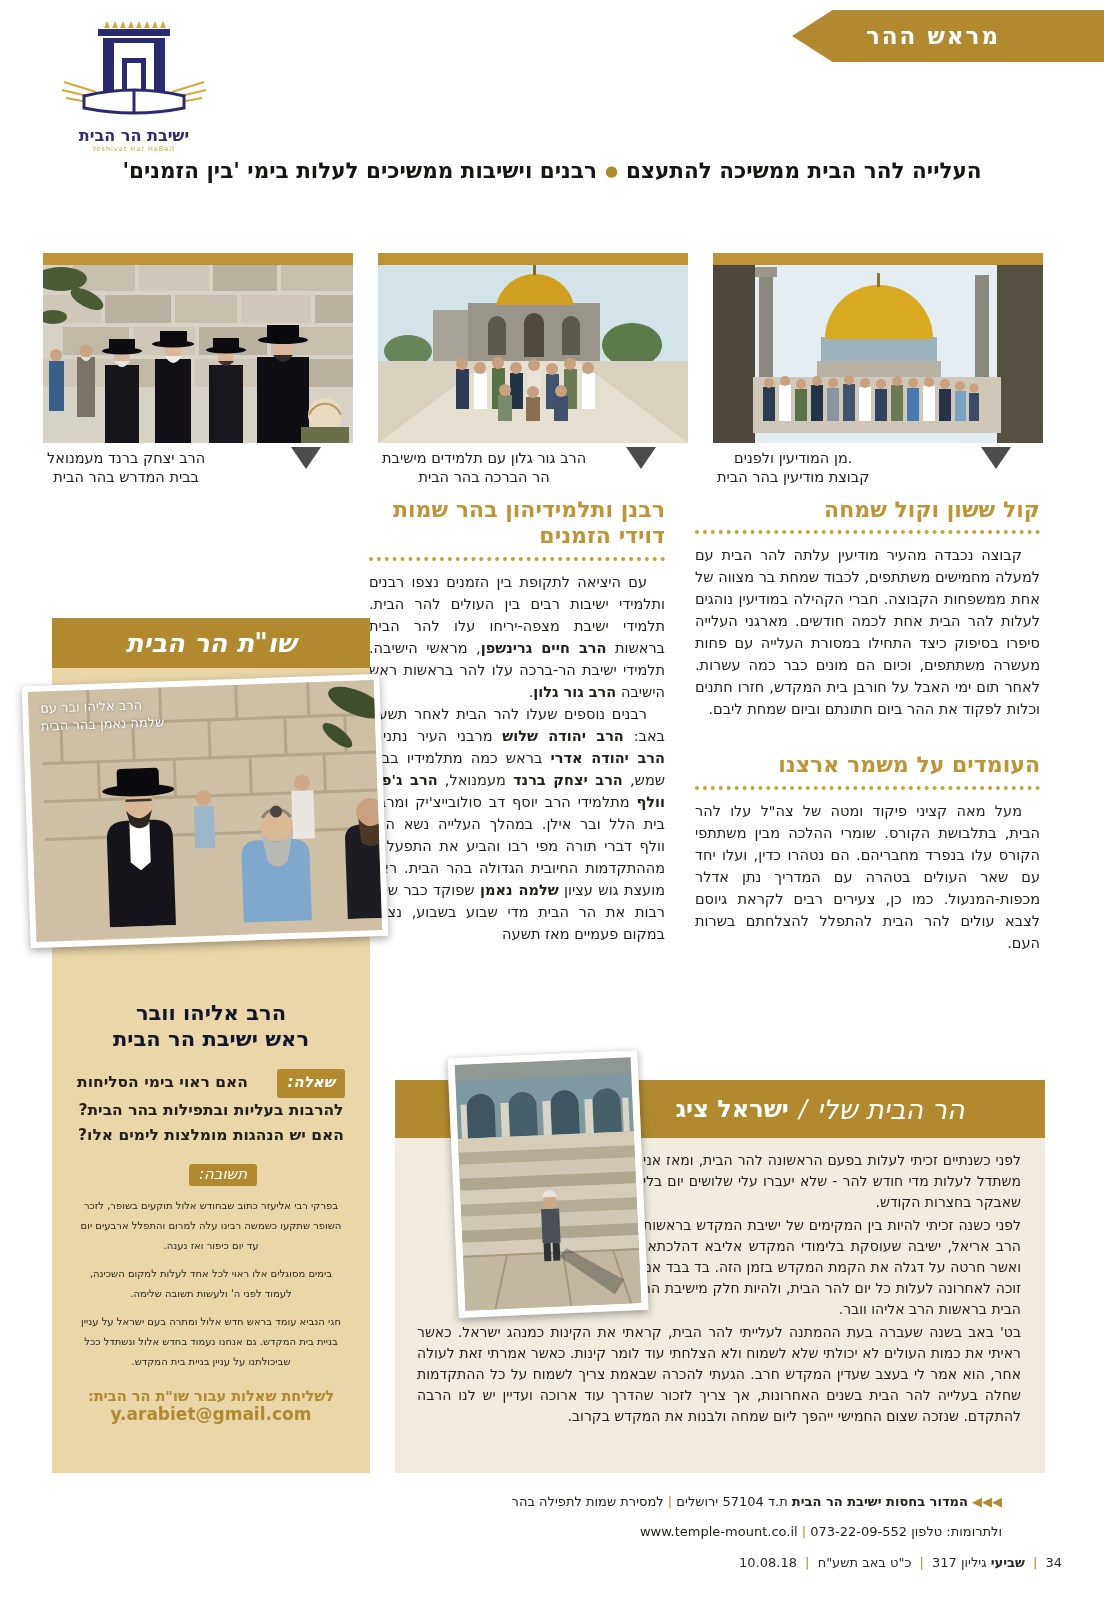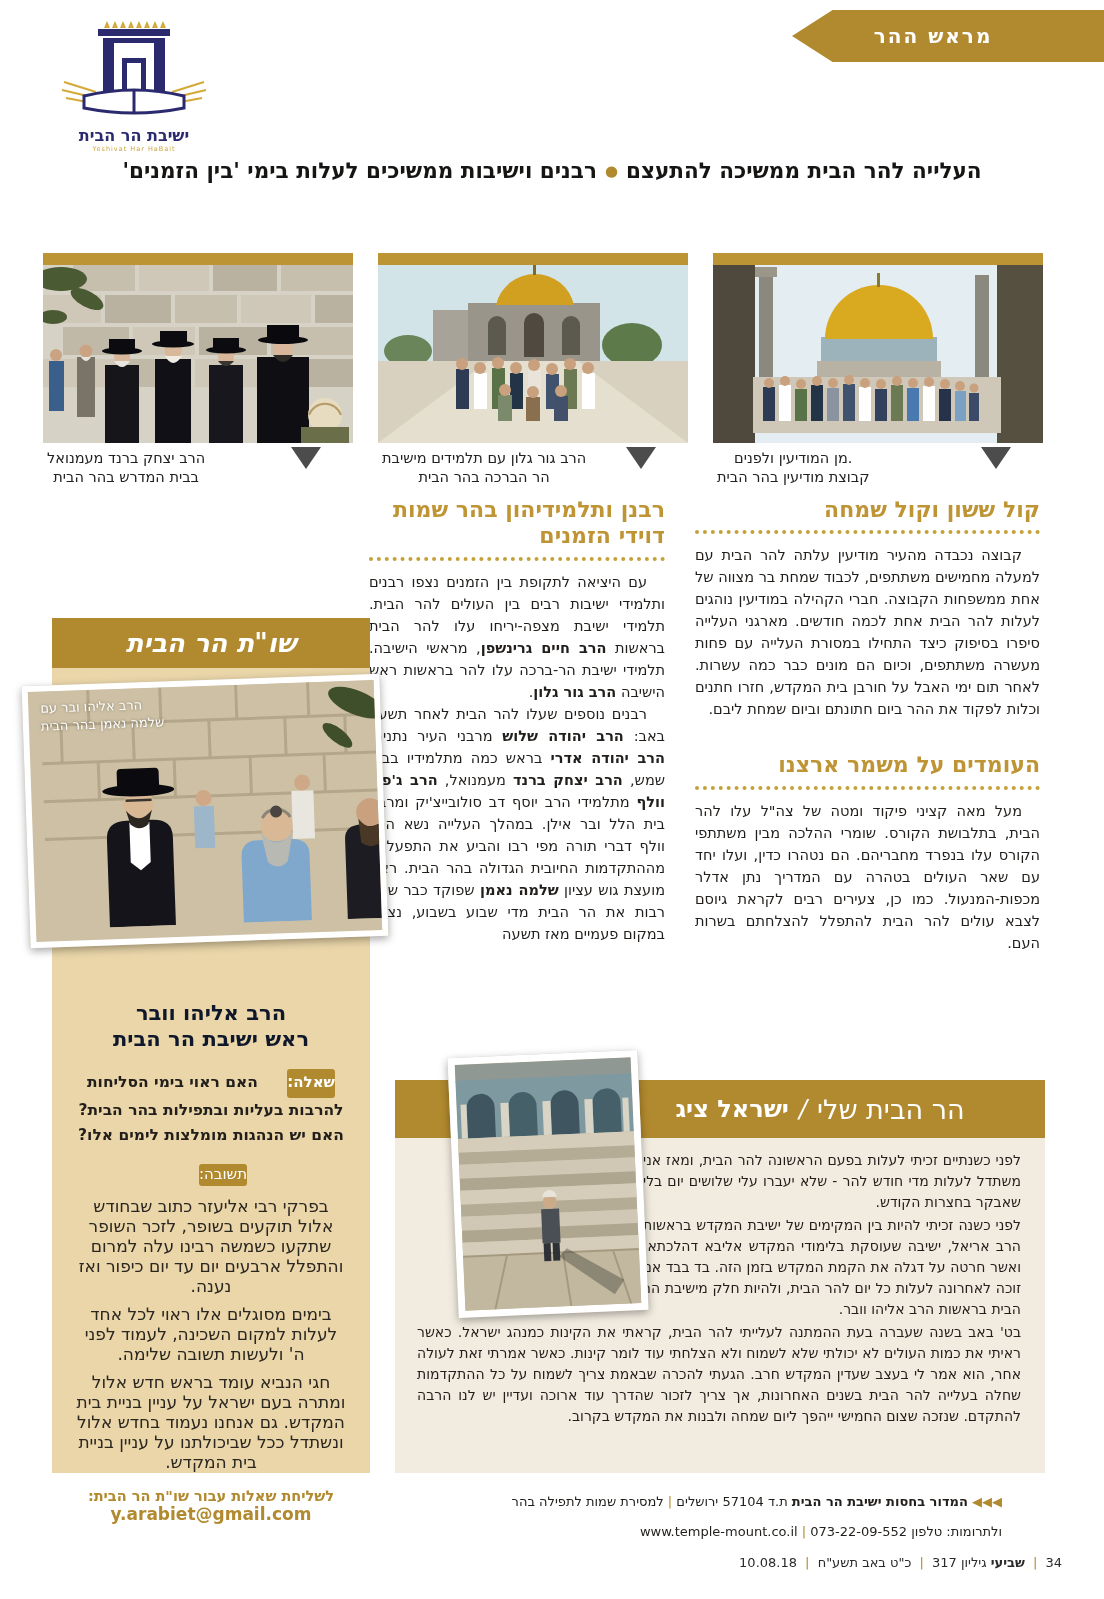--- a/index.html
+++ b/index.html
@@ -5,21 +5,21 @@
   html,body{margin:0;padding:0;background:#ffffff;}
   .page{position:relative;width:1104px;height:1599px;background:#fff;overflow:hidden;
         font-family:"DejaVu Sans",sans-serif;direction:rtl;color:#211e1b;}
   .b{font-weight:bold;}
   .g{color:#b1892e;}
 
   
   .tag{position:absolute;top:10px;right:0;width:312px;height:52px;background:#b1892e;
        clip-path:polygon(0 50%,13% 0,100% 0,100% 100%,13% 100%);
        display:flex;align-items:center;justify-content:center;padding-right:30px;box-sizing:border-box;}
-  .tag span{color:#fff;font-weight:bold;font-size:20px;letter-spacing:2px;}
+  .tag span{color:#fff;font-weight:bold;font-size:23px;letter-spacing:2px;}
   .logo{position:absolute;top:20px;right:auto;left:56px;width:156px;text-align:center;direction:ltr;}
   .logo-title{color:#2b2a6e;font-weight:bold;font-size:16px;margin-top:-2px;direction:rtl;}
   .logo-sub{color:#c9a43c;font-size:6.5px;letter-spacing:1px;}
   .headline{position:absolute;top:158px;left:0;width:100%;margin:0;text-align:center;
             font-size:21.5px;font-weight:bold;color:#161513;}
   .headline .dot{color:#b1892e;font-size:15px;padding:0 8px;vertical-align:2px;}
 
   
   .photos{position:absolute;top:253px;right:61px;display:grid;grid-template-columns:330px 310px 310px;gap:25px;}
   .photo-card{margin:0;}
@@ -45,34 +45,34 @@
   .qa{position:absolute;right:734px;left:52px;top:618px;width:318px;height:855px;background:#ead6a9;}
   .qa-head{height:50px;background:#b1892e;display:flex;align-items:center;justify-content:center;}
   .qa-head span{color:#fff;font-size:26px;font-style:italic;font-weight:bold;}
   .qa-photo{position:absolute;top:62px;left:-26px;width:346px;height:250px;background:#cdc0a4;
             border:6px solid #fff;box-shadow:0 3px 8px rgba(0,0,0,.35);transform:rotate(-2deg);}
   .qa-photo svg{display:block;}
   .qa-overlay{position:absolute;top:8px;left:12px;color:#fff;font-size:13px;line-height:1.35;
               text-align:left;direction:rtl;text-shadow:0 0 3px rgba(0,0,0,.4);}
   .qa-body{padding:332px 24px 0 24px;}
   .qa-name{color:#0f172a;font-weight:bold;font-size:21px;text-align:center;line-height:1.25;margin-bottom:16px;}
-  .badge{display:inline-block;background:#b1892e;color:#fff;font-size:15px;
-         border-radius:3px;padding:1px 0 3px;margin-left:24px;}
+  .badge{display:inline-block;background:#b1892e;color:#fff;font-style:italic;font-size:15px;
+         border-radius:3px;padding:1px 10px 3px;margin-left:24px;}
   .qa-q{font-weight:bold;font-size:15.5px;line-height:25px;text-align:center;margin:0 0 16px;}
   .qa-ans-wrap{text-align:center;margin-bottom:10px;}
-  .qa-a{font-size:17px;line-height:20px;text-align:center;margin:0 0 8px;color:#2a2620;}
+  .qa-a{font-size:10px;line-height:20px;text-align:center;margin:0 0 8px;color:#2a2620;}
   .qa-contact{margin-top:16px;text-align:center;}
   .qa-contact-label{color:#b1892e;font-weight:bold;font-size:14.5px;}
   .qa-email{color:#b1892e;font-weight:bold;font-size:17px;direction:ltr;text-decoration:none;display:block;}
 
   
   .personal{position:absolute;left:395px;width:650px;top:1080px;height:393px;background:#f2ece0;box-sizing:border-box;}
   .p-head{height:58px;background:#b1892e;display:flex;align-items:center;justify-content:center;
           padding-left:200px;color:#fff;}
-  .p-head .script{font-size:27px;margin-left:10px;text-align:center;}
+  .p-head .script{font-style:italic;font-size:27px;margin-left:10px;text-align:center;}
   .p-head .divider{font-size:24px;margin-left:10px;font-style:italic;}
   .p-head .author{font-weight:bold;font-size:24px;}
   .p-body{padding:12px 24px 0 22px;}
   .p-float{float:left;width:212px;height:168px;margin-left:14px;}
   .p-photo{width:176px;height:246px;background:#c9c0aa;border:7px solid #fff;
            box-shadow:0 3px 8px rgba(0,0,0,.35);transform:rotate(-2.5deg);margin-top:-96px;margin-left:6px;}
   .p-photo svg{display:block;}
   .p-p{font-size:14px;line-height:21px;text-align:justify;margin:0 0 2px;}
 
   

